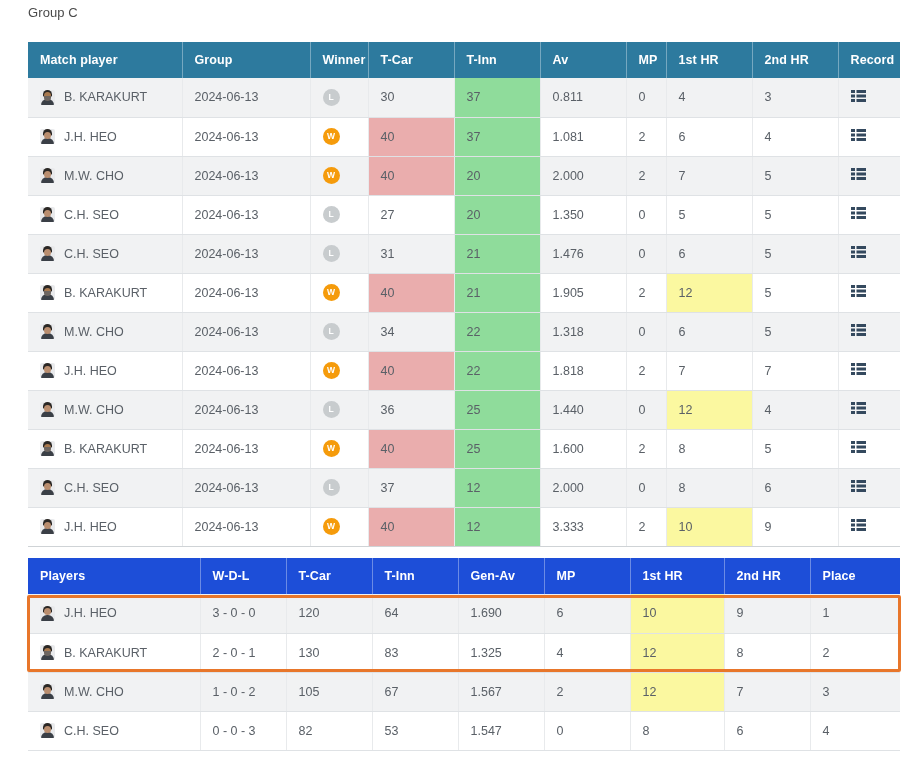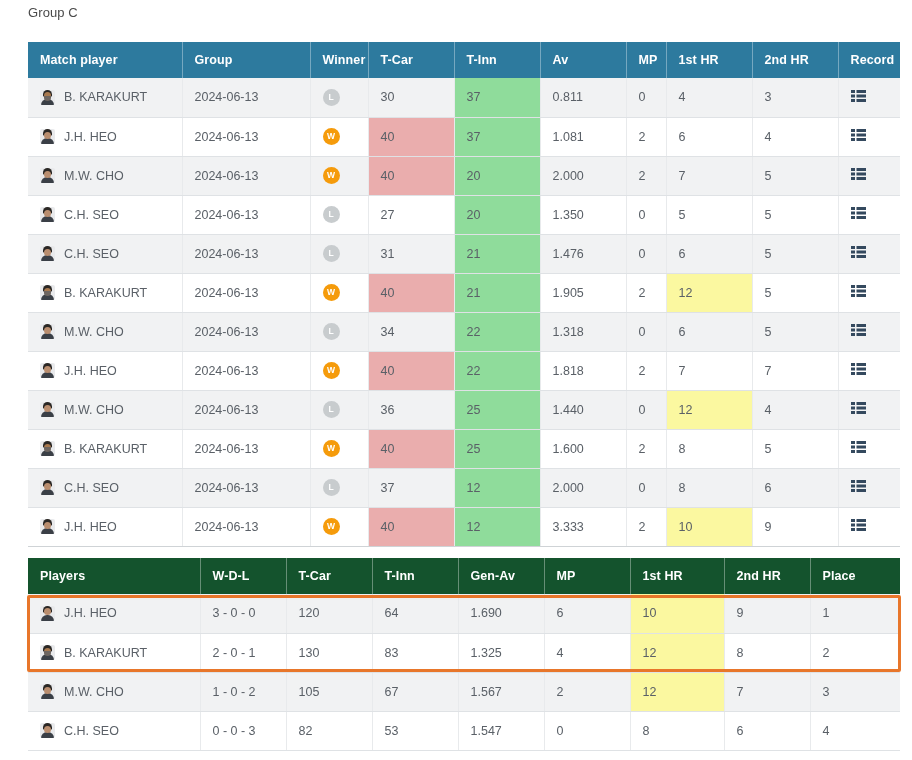--- a/index.html
+++ b/index.html
@@ -38,21 +38,21 @@
     text-align: left;
     padding: 0 12px;
     height: 36px;
     border-right: 1px solid rgba(255,255,255,0.35);
     white-space: nowrap;
     letter-spacing: .1px;
   }
   th:last-child { border-right: none; }
 
   #match-table th { background: #2d7a9e; }
-  #standings-table th { background: #14532d; }
+  #standings-table th { background: #1d4ed8; }
 
   td {
     padding: 0 12px;
     height: 39px;
     border-bottom: 1px solid #dfe2e5;
     border-right: 1px solid #e8eaec;
     color: #5a6067;
     font-size: 12.5px;
     vertical-align: middle;
     white-space: nowrap;

